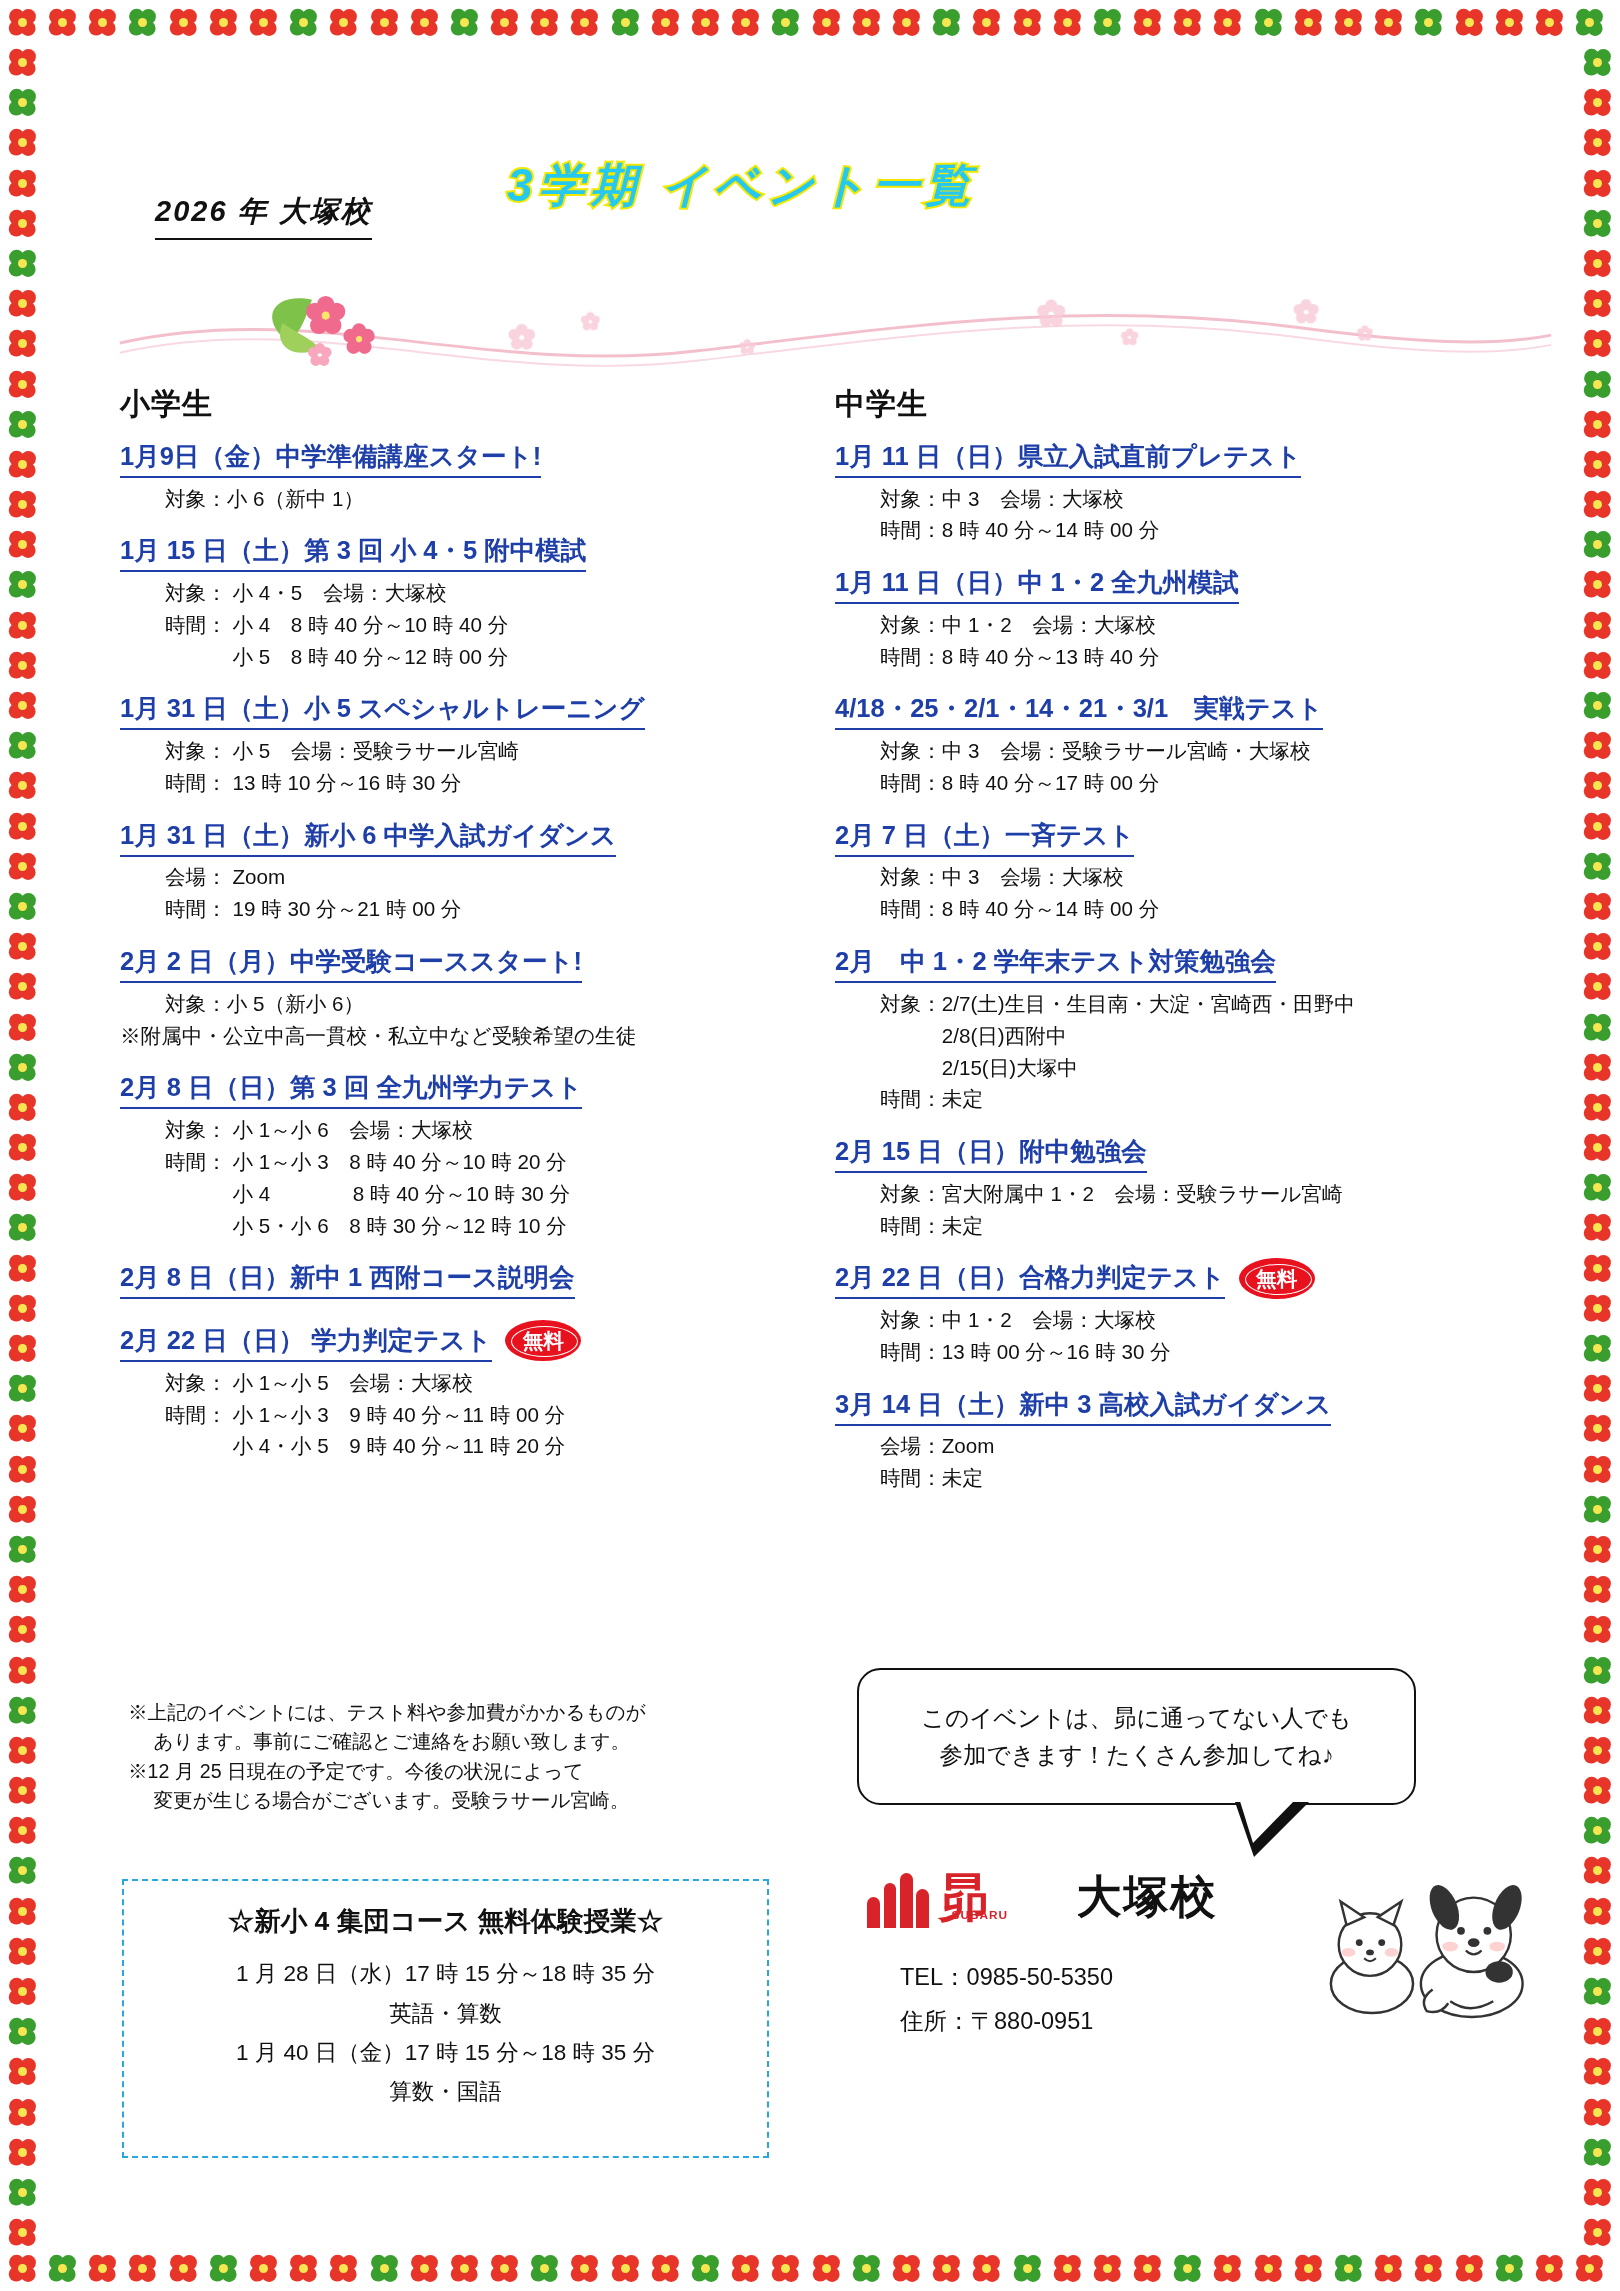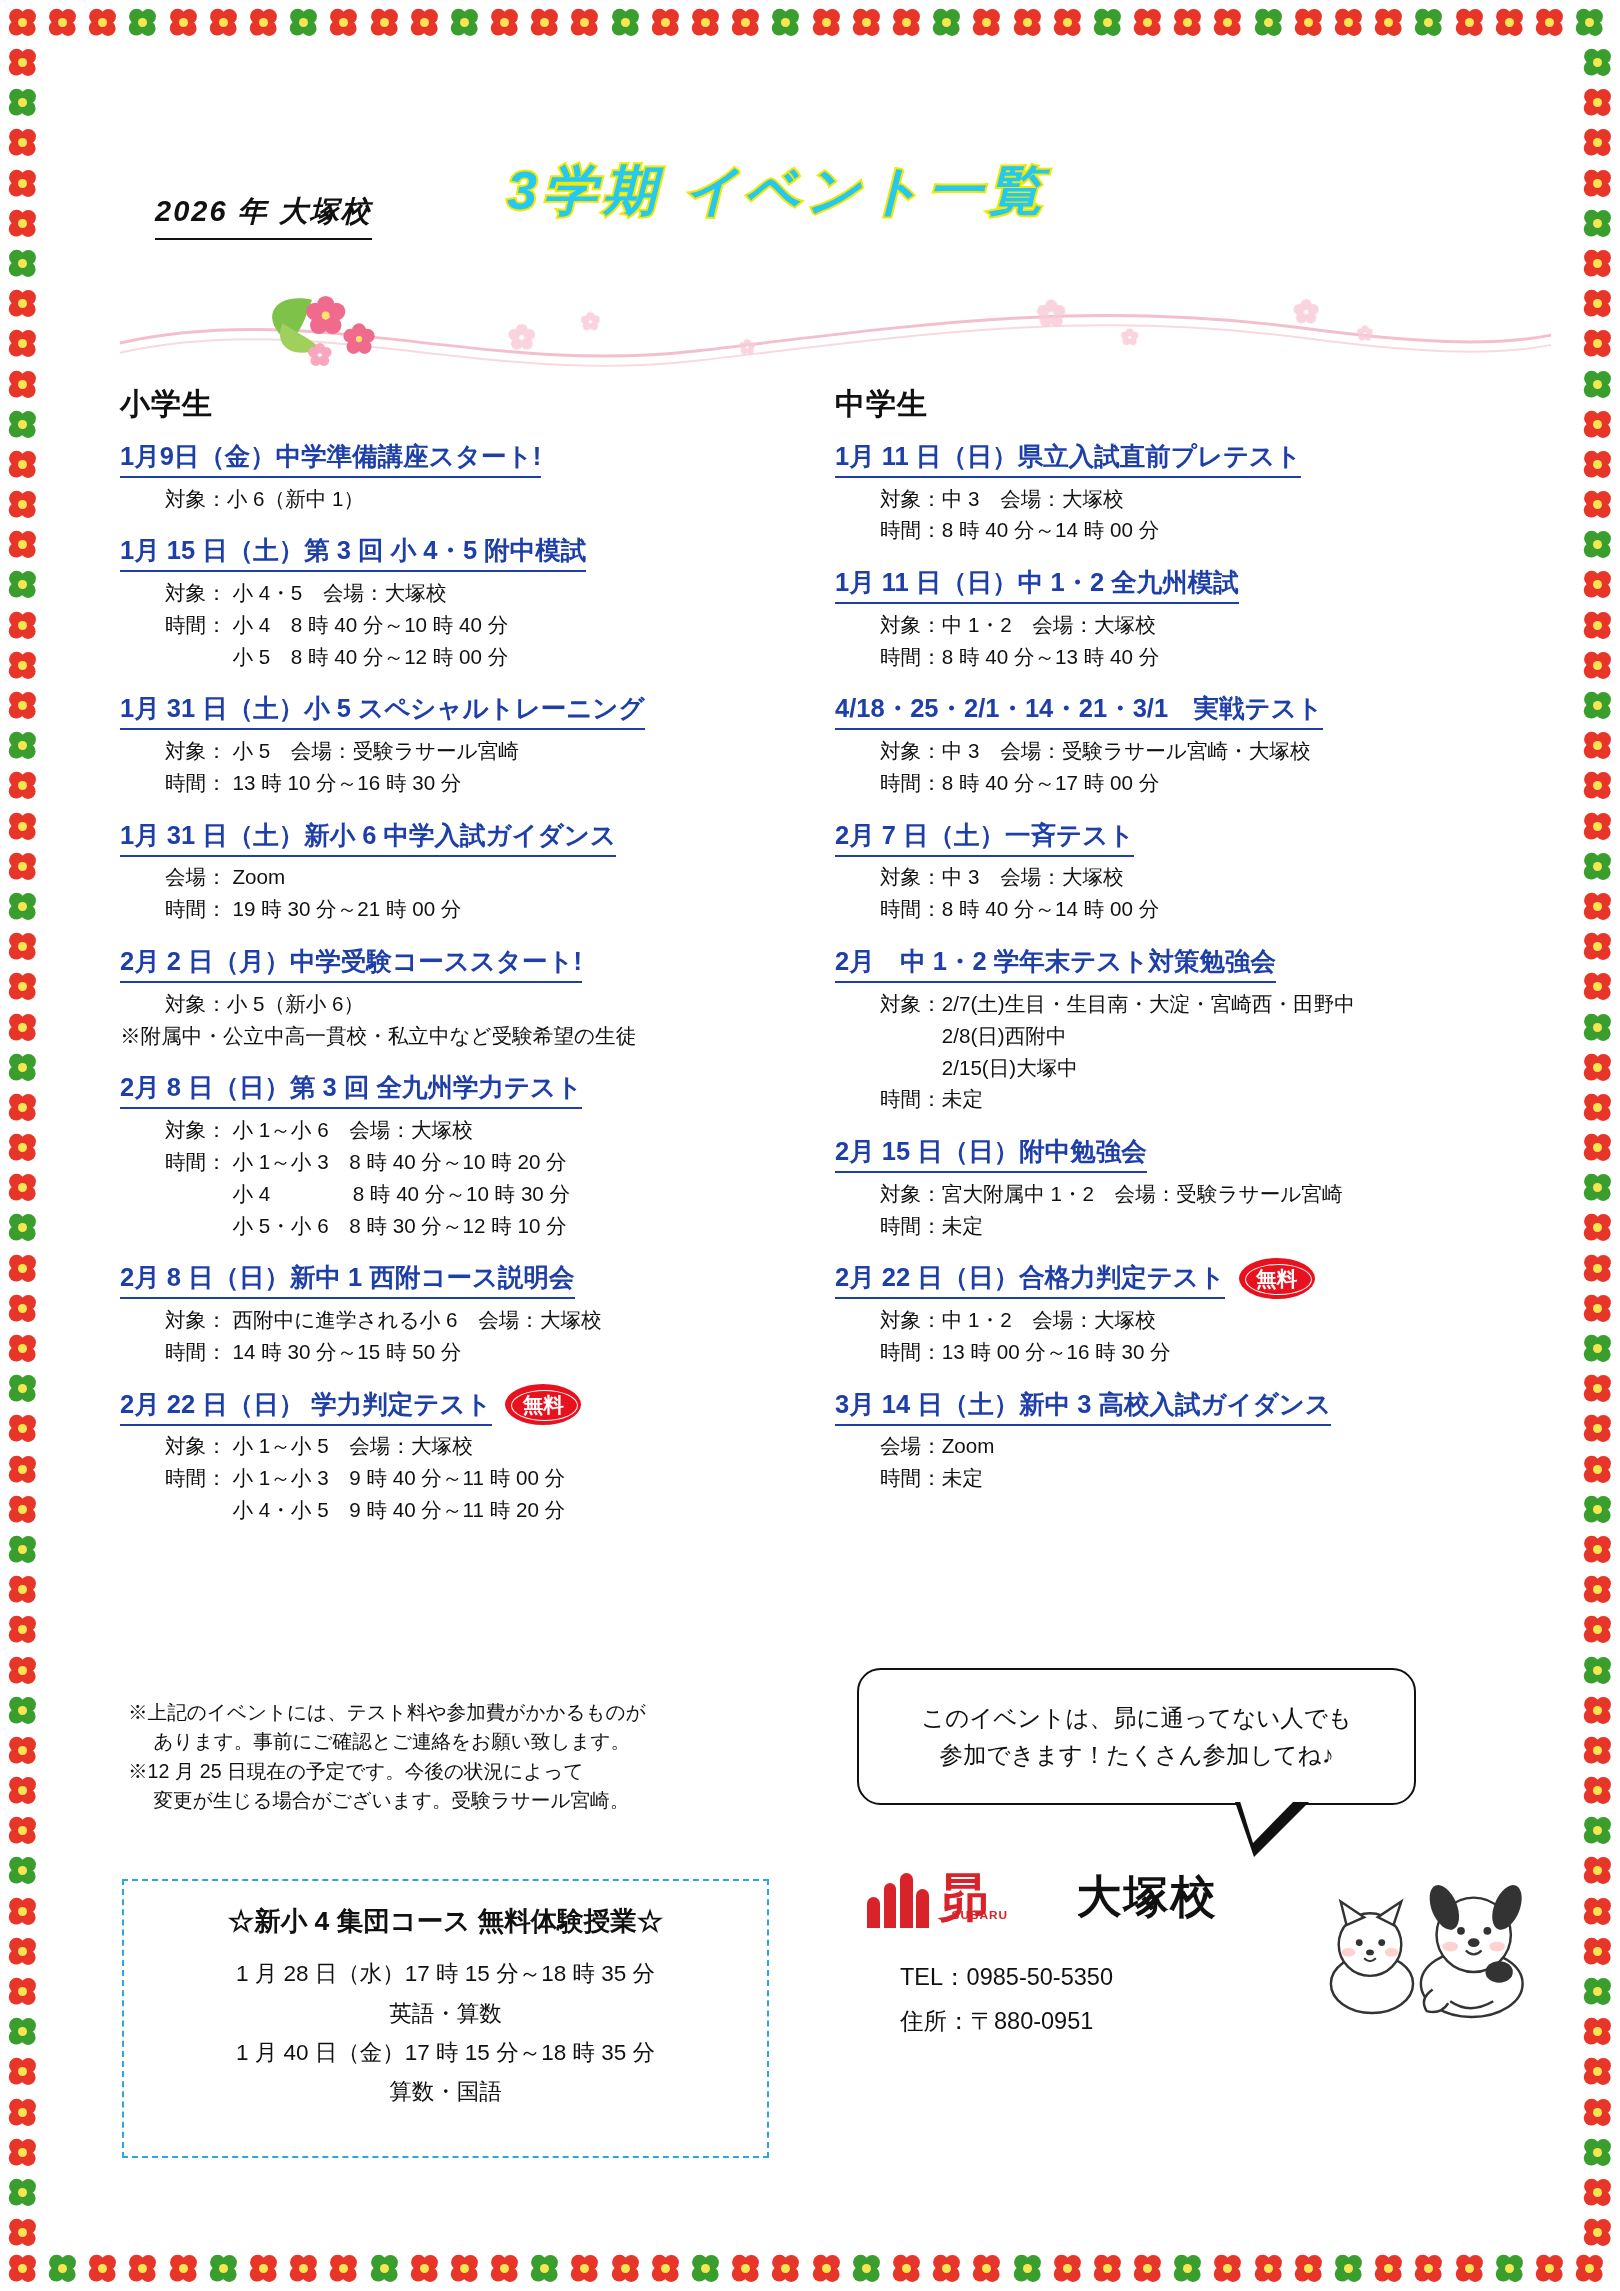--- a/index.html
+++ b/index.html
@@ -72,21 +72,21 @@
     font-weight: bold;
     font-style: italic;
     color: #111;
     letter-spacing: 2px;
     border-bottom: 2.9px solid #111;
     padding-bottom: 5.9px;
   }
   .main-title {
     position: absolute;
     left: 446px; top: 0px;
-    font-size: 54px;
+    font-size: 46px;
     font-weight: bold;
     font-style: italic;
     color: #25c8f0;
     -webkit-text-stroke: 3.9px #f3e800;
     paint-order: stroke fill;
     letter-spacing: 5.9px;
     white-space: nowrap;
   }
 
   
@@ -1775,24 +1775,20 @@
           <div><span class="event-title">2月 8 日（日）第 3 回 全九州学力テスト</span></div>
           <div class="event-lines">
             <div>対象： 小 1～小 6　会場：大塚校</div>
             <div>時間： 小 1～小 3　8 時 40 分～10 時 20 分</div>
             <div>　　　 小 4　　　　8 時 40 分～10 時 30 分</div>
             <div>　　　 小 5・小 6　8 時 30 分～12 時 10 分</div>
           </div>
         </div>
         <div class="event">
           <div><span class="event-title">2月 8 日（日）新中 1 西附コース説明会</span></div>
-          <div class="event-lines">
-            <div>対象： 西附中に進学される小 6　会場：大塚校</div>
-            <div>時間： 14 時 30 分～15 時 50 分</div>
-          </div>
         </div>
         <div class="event">
           <div><span class="event-title">2月 22 日（日） 学力判定テスト</span><span class="free-badge">無料</span></div>
           <div class="event-lines">
             <div>対象： 小 1～小 5　会場：大塚校</div>
             <div>時間： 小 1～小 3　9 時 40 分～11 時 00 分</div>
             <div>　　　 小 4・小 5　9 時 40 分～11 時 20 分</div>
           </div>
         </div>
       </div>

